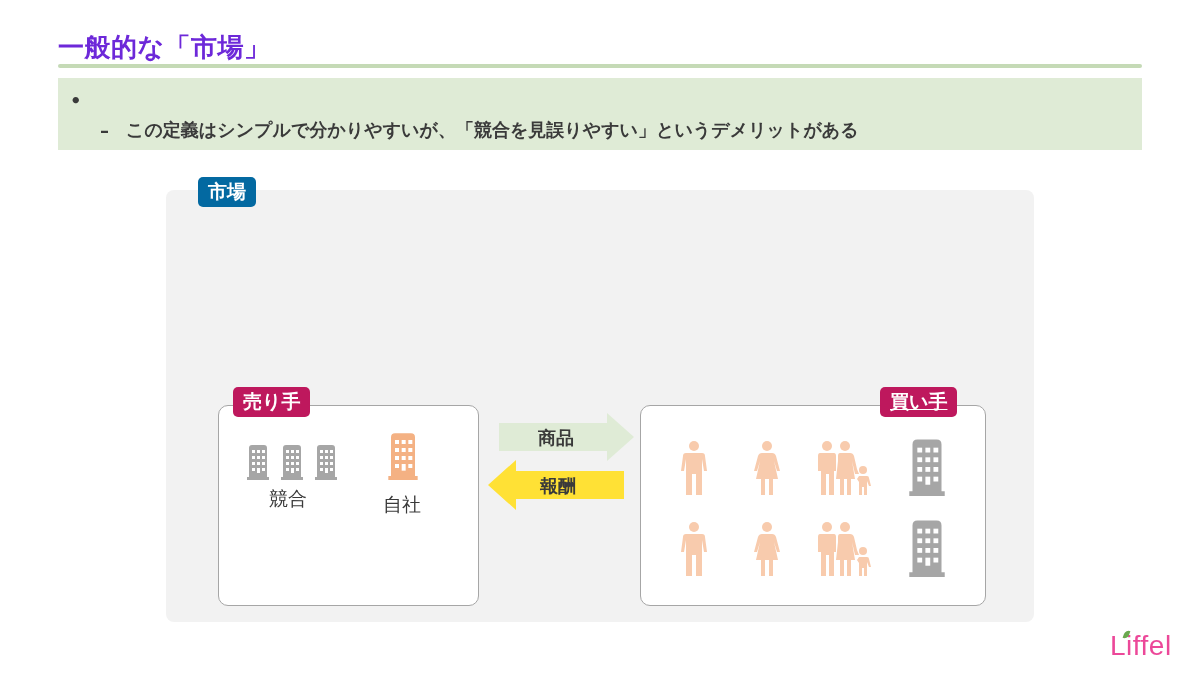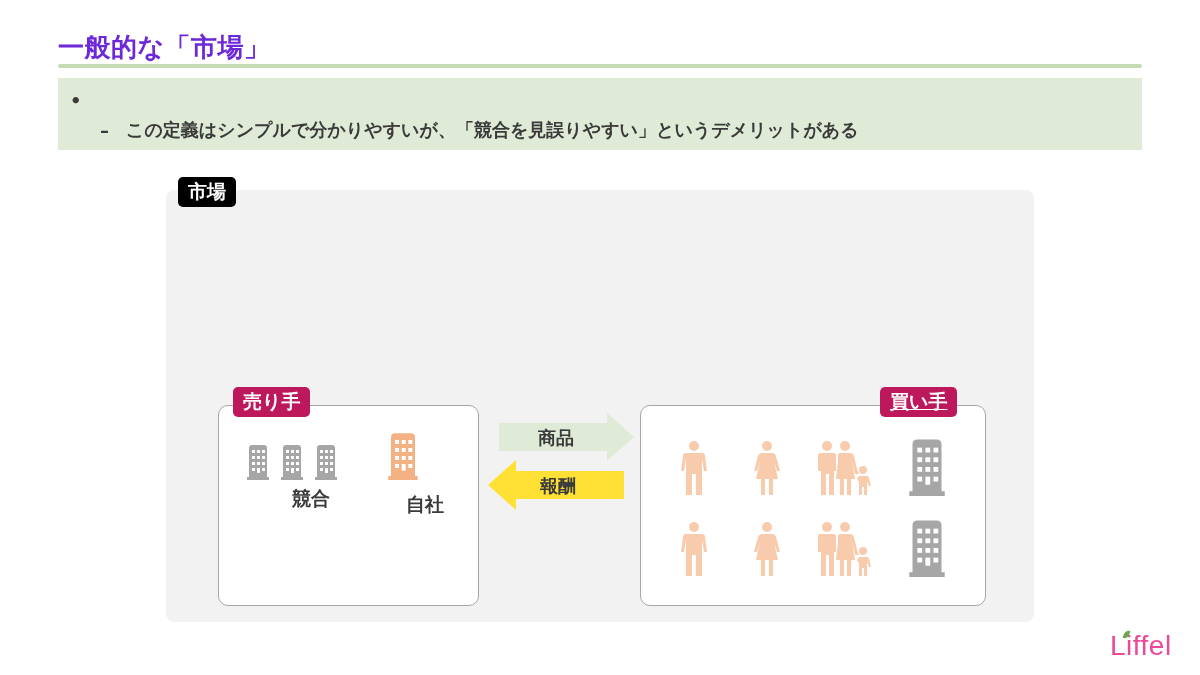--- a/index.html
+++ b/index.html
@@ -10,31 +10,31 @@
   .title-rule { position: absolute; left: 58px; top: 64px; width: 1084px; height: 4px; background: #c5dab6; border-radius: 2px; }
 
   .banner { position: absolute; left: 58px; top: 78px; width: 1084px; height: 72px; background: #dfebd6; padding: 8px 12px; }
   .banner .line1 { font-size: 19px; font-weight: bold; color: #3a3a3a; display: flex; align-items: center; height: 28px; }
   .banner .line1 .bullet { width: 20px; font-size: 18px; }
   .banner .line2 { font-size: 18px; font-weight: bold; color: #3a3a3a; display: flex; align-items: center; height: 28px; padding-left: 30px; margin-top: 2px; }
   .banner .line2 .dash { width: 26px; }
 
   .market { position: absolute; left: 166px; top: 190px; width: 868px; height: 432px; background: #f2f2f2; border-radius: 8px; }
   .tag { position: absolute; height: 30px; padding: 0 10px; border-radius: 5px; color: #ffffff; font-size: 19px; font-weight: bold; display: flex; align-items: center; justify-content: center; }
-  .tag-market { left: 178px; top: 177px; background: #000000; }
+  .tag-market { left: 198px; top: 177px; background: #0369a1; }
   .tag-green { background: #be185d; }
 
   .panel { position: absolute; background: #ffffff; border: 1.5px solid #a6a6a6; border-radius: 10px; }
   .seller { left: 218px; top: 405px; width: 261px; height: 201px; }
   .buyer { left: 640px; top: 405px; width: 346px; height: 201px; }
   .tag-seller { left: 233px; top: 387px; }
   .tag-buyer { left: 880px; top: 387px; text-decoration: underline; }
 
   .icon { position: absolute; }
-  .lbl { position: absolute; font-size: 19px; font-weight: bold; color: #3a3a3a; margin-left: 23px; }
+  .lbl { position: absolute; font-size: 19px; font-weight: normal; color: #3a3a3a; }
 
   .arrow { position: absolute; }
   .arrow-text { position: absolute; font-size: 18px; font-weight: bold; color: #3a3a3a; }
 
   .logo { position: absolute; left: 1110px; top: 630px; font-size: 28px; color: #ec4899; font-family: "Liberation Sans", sans-serif; letter-spacing: 0.5px; }
   .logo .leaf { position: absolute; left: 14px; top: 0px; width: 5px; height: 9px; background: #6aa84f; border-radius: 5px 0 5px 0; transform: rotate(20deg); }
 </style>
 </head>
 <body>
 

